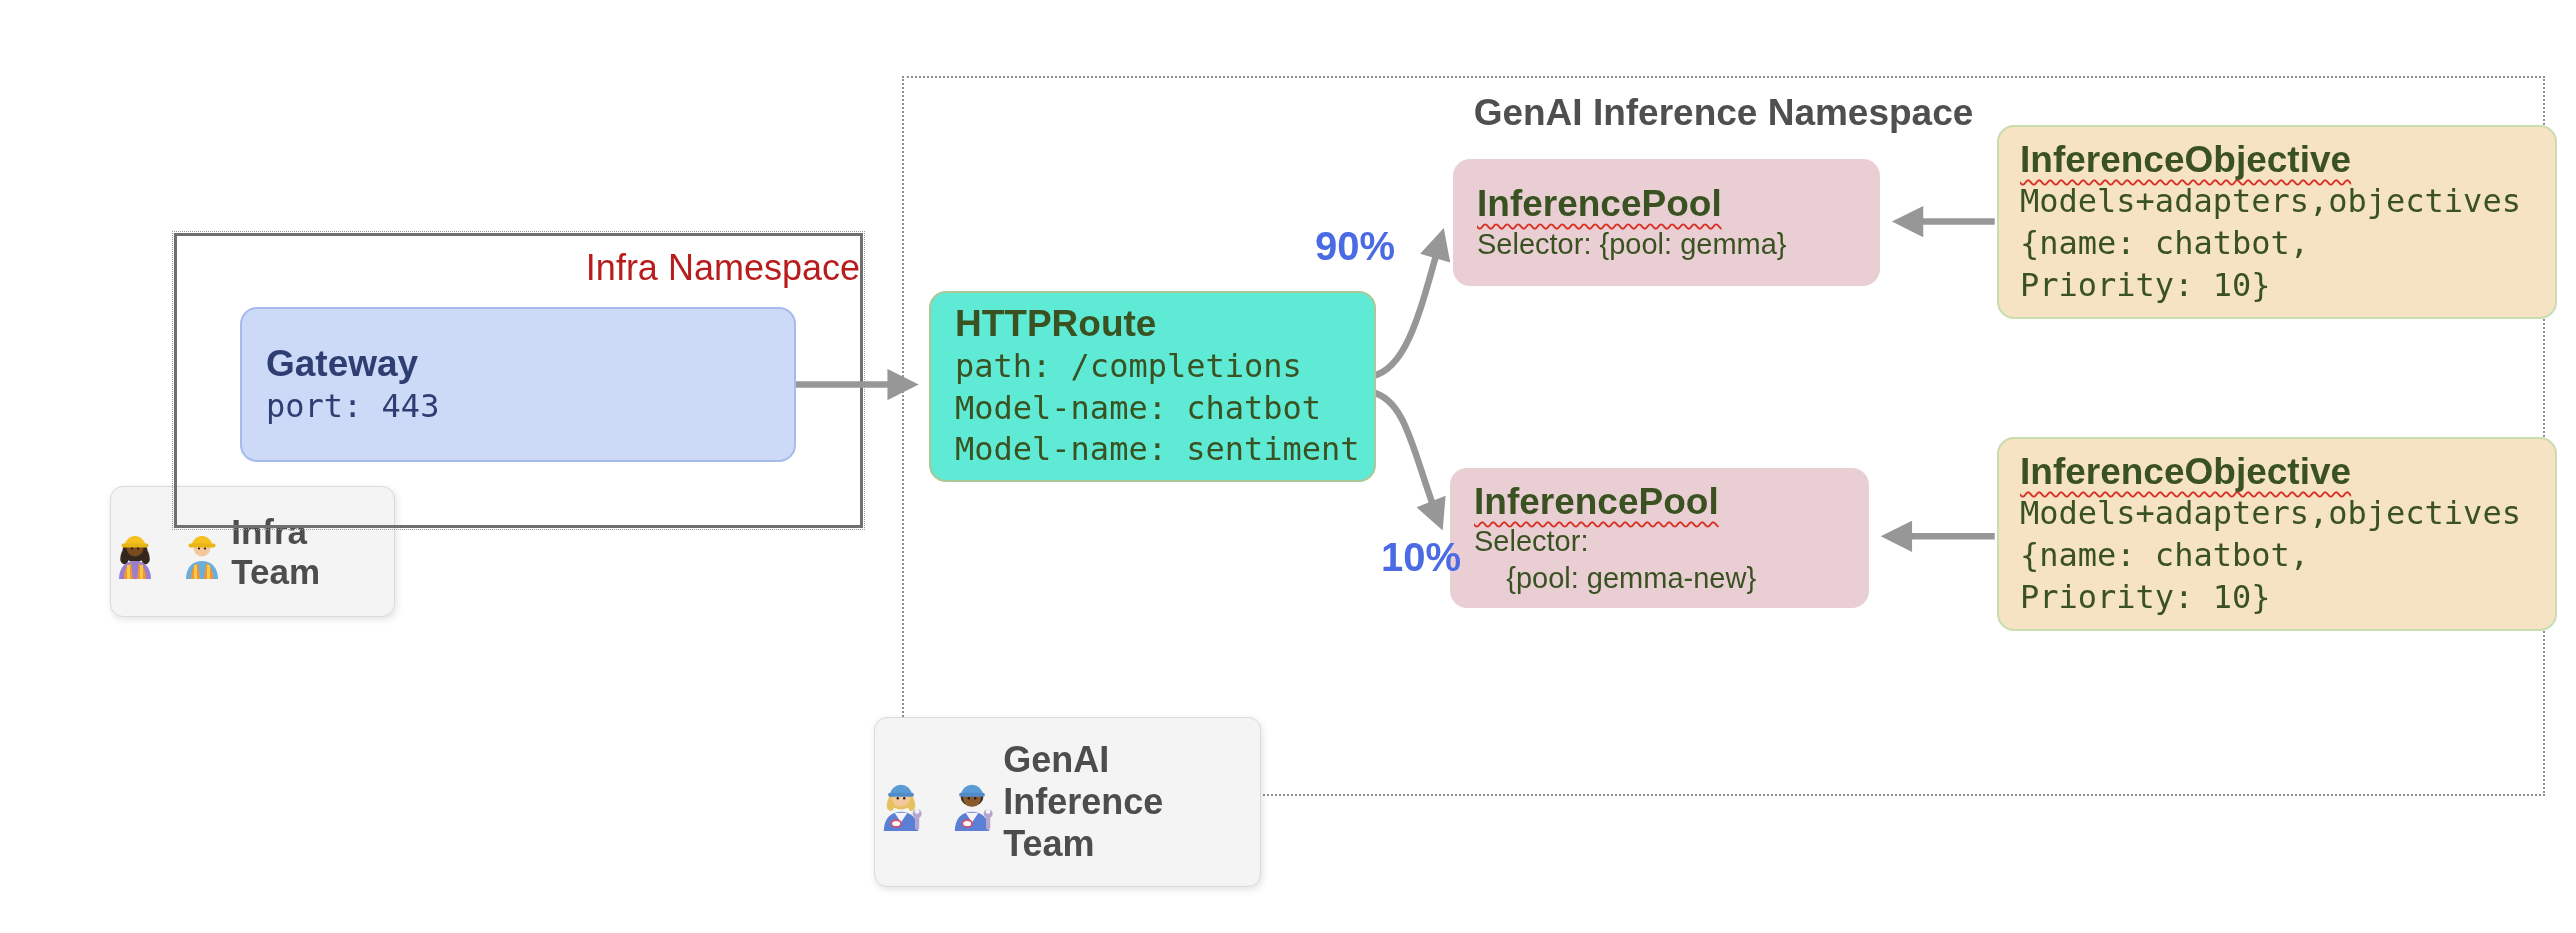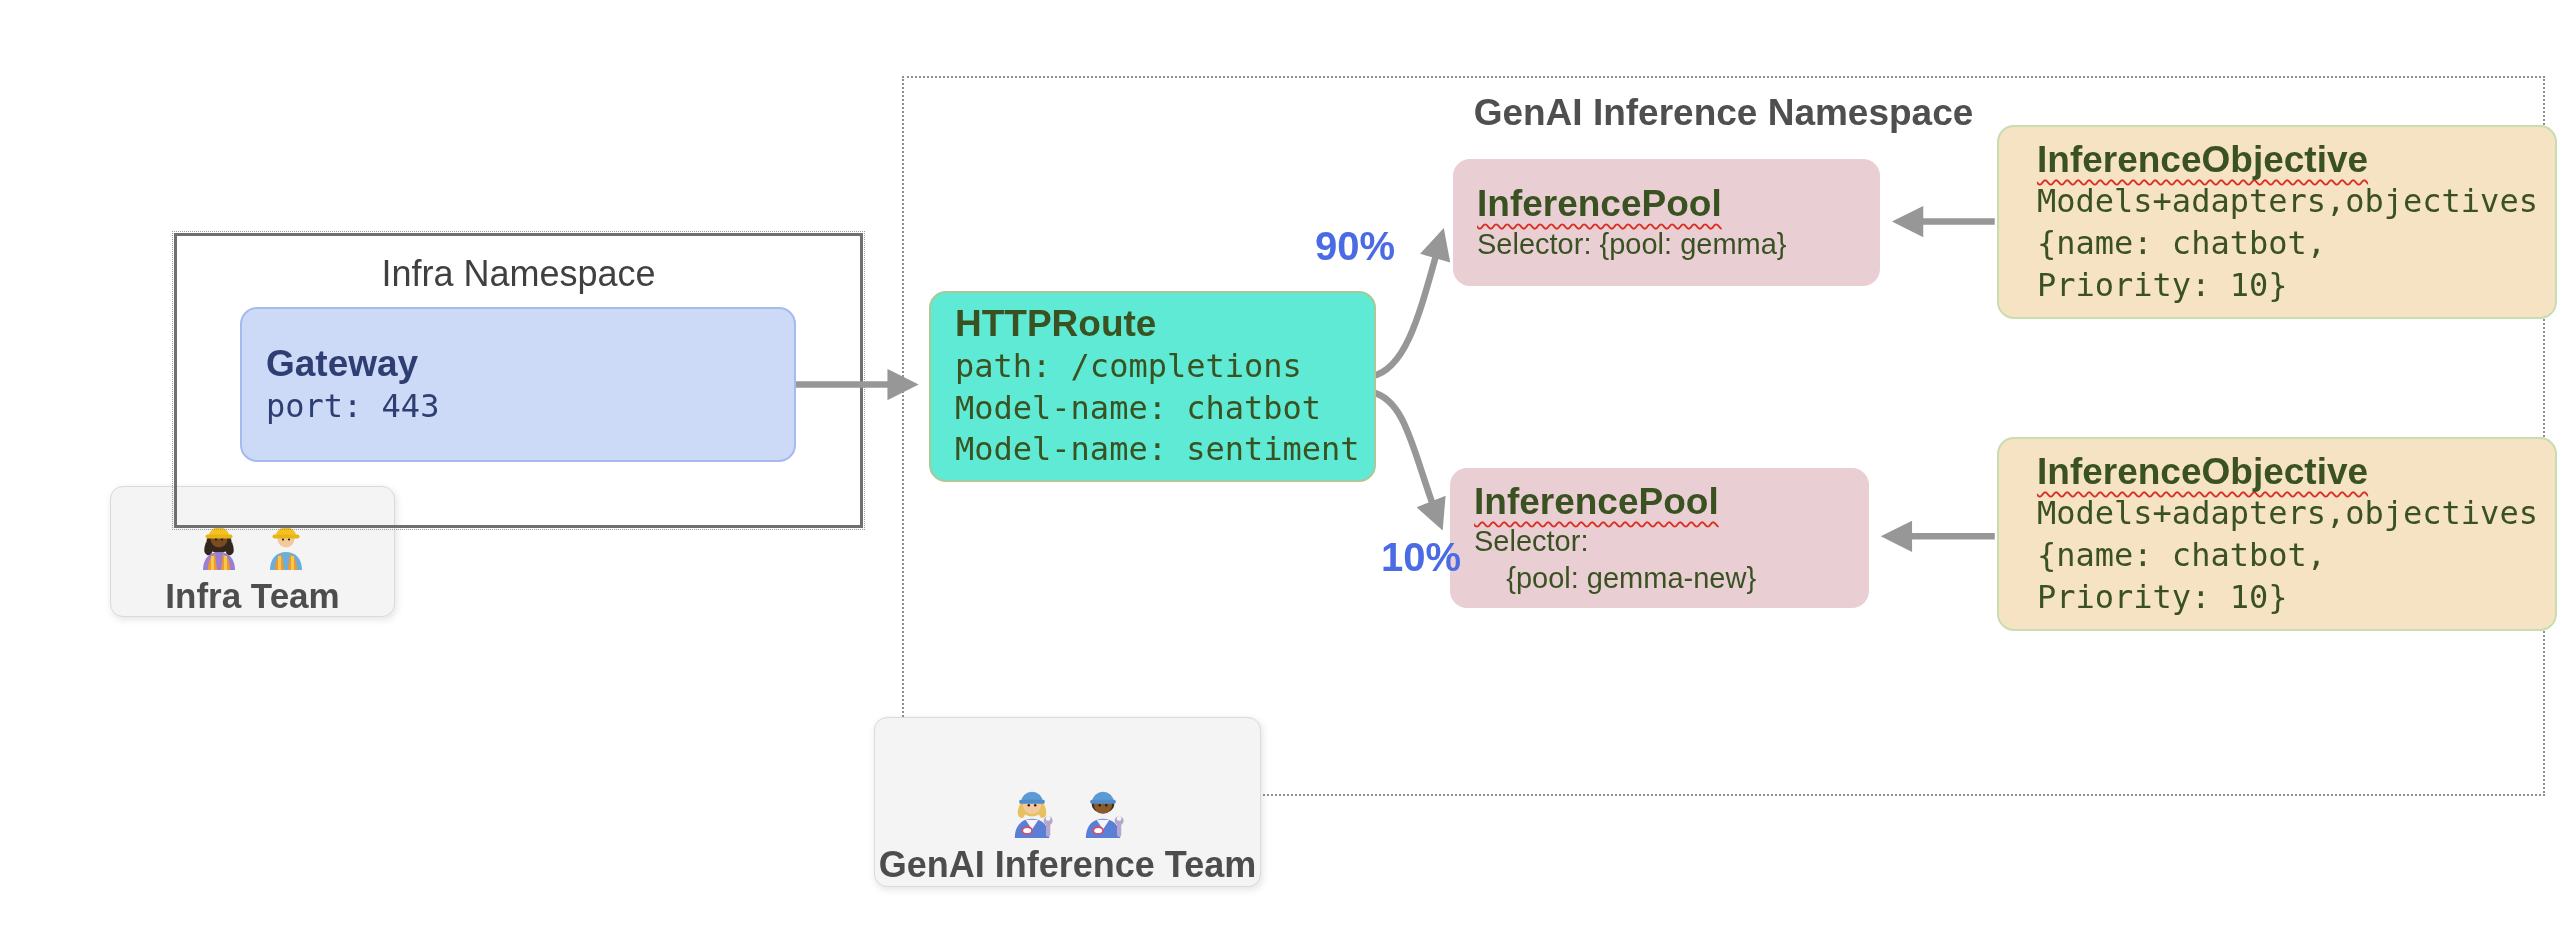--- a/index.html
+++ b/index.html
@@ -33,25 +33,25 @@
     left: 174px; top: 233px;
     width: 689px; height: 295px;
     border: 3.7px solid #6f6f6f;
     outline: 1.9px dotted #9a9a9a;
     outline-offset: 1.9px;
     background: transparent;
     z-index: 3;
     pointer-events: none;
   }
   .infra-ns-title {
-    margin-top: 17px;
-    text-align: center;
+    margin-top: 11px;
+    text-align: right;
     font-size: 36px;
     font-weight: 400;
-    color: #404040;
+    color: #b91c1c;
   }
 
   
   .card {
     position: absolute;
     border-radius: 17px;
     display: flex;
     flex-direction: column;
     justify-content: center;
     z-index: 5;
@@ -97,36 +97,35 @@
   }
   .pool { background: #e9cfd3; color: #3a5222; border: none; }
   .pool-top  { left: 1453px; top: 159px; width: 427px; height: 127px; padding: 9.3px 24px; }
   .pool-bottom { left: 1450px; top: 468px; width: 419px; height: 140px; padding: 9.3px 24px; }
   .objective {
     background: #f6e3c3;
     border: 2.8px solid #c8ddb0;
     color: #3a5222;
     width: 560px; height: 194px;
     left: 1997px;
-    padding: 13px 38px;
+    padding: 13px 21px;
   }
   .obj-top { top: 125px; }
   .obj-bottom { top: 437px; }
 
   
   .team {
     position: absolute;
     background: #f4f4f4;
     border: 1.9px solid #dadada;
     border-radius: 13px;
     box-shadow: 1.9px 2.8px 7.5px rgba(0,0,0,0.10);
     display: flex;
-    flex-direction: column;
     align-items: center;
-    justify-content: flex-end;
+    justify-content: flex-start;
     gap: 5.6px;
     color: #4d4d4d;
     font-weight: bold;
   }
   .team-infra { left: 110px; top: 486px; width: 285px; height: 131px; z-index: 2; font-size: 35px; }
   .team-genai { left: 874px; top: 717px; width: 387px; height: 170px; z-index: 5; font-size: 36px; }
   .team-icons { display: flex; gap: 18.6px; align-items: flex-end; }
   .person { display: block; }
 
   

